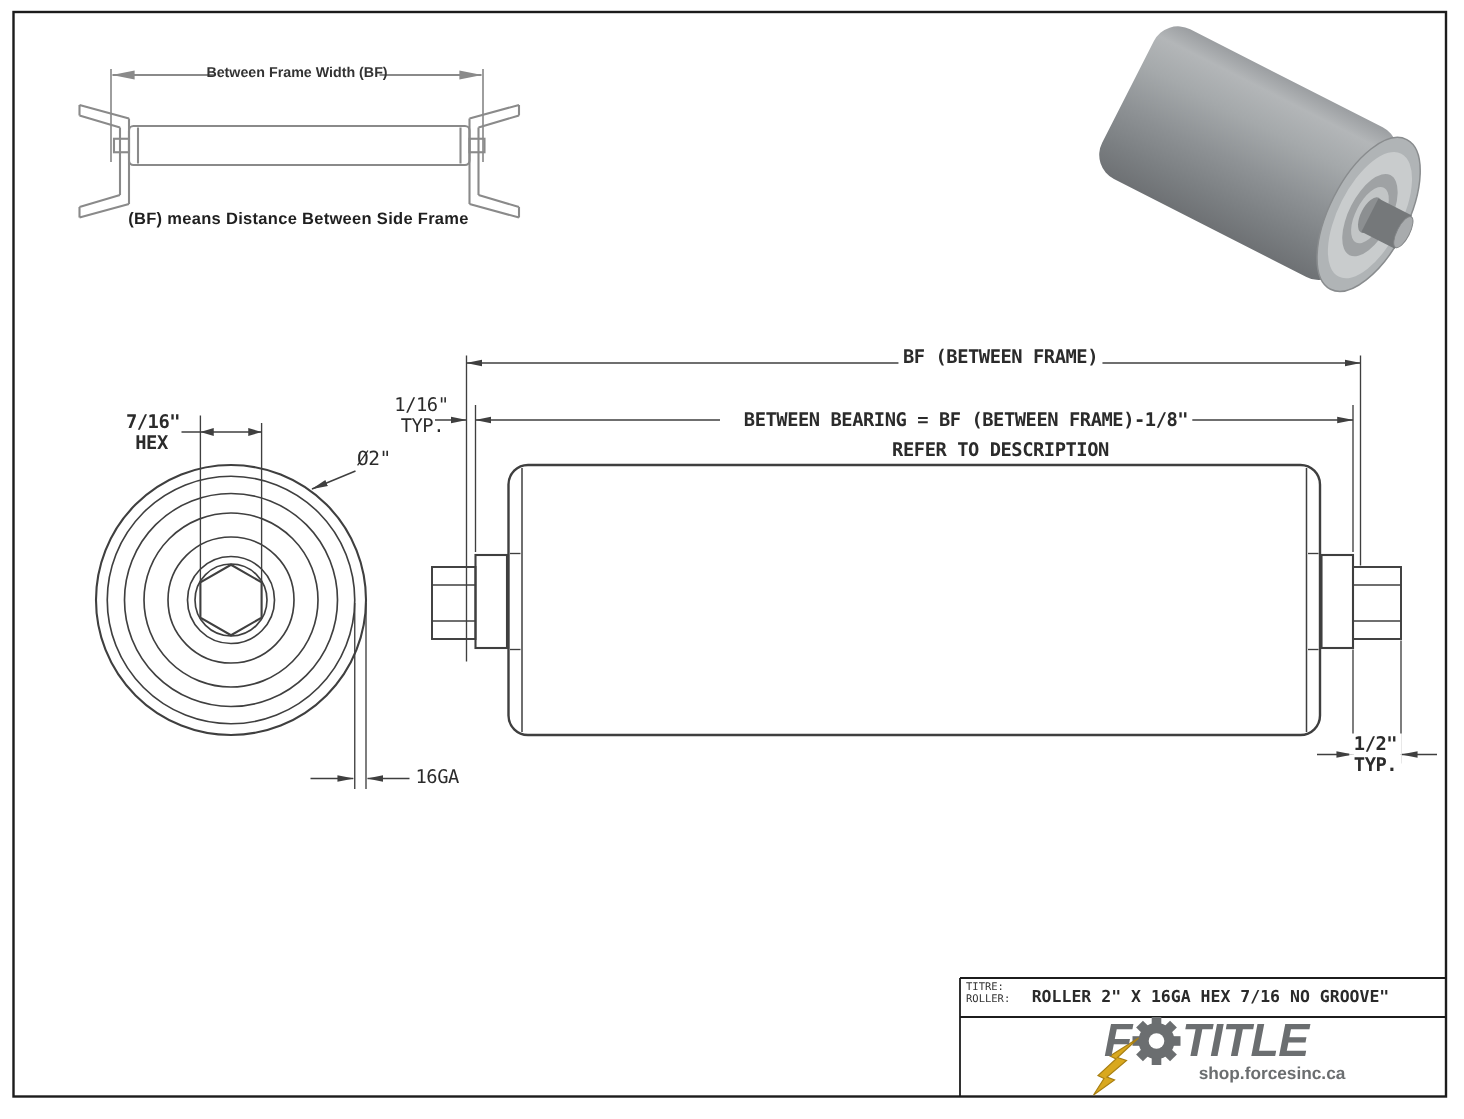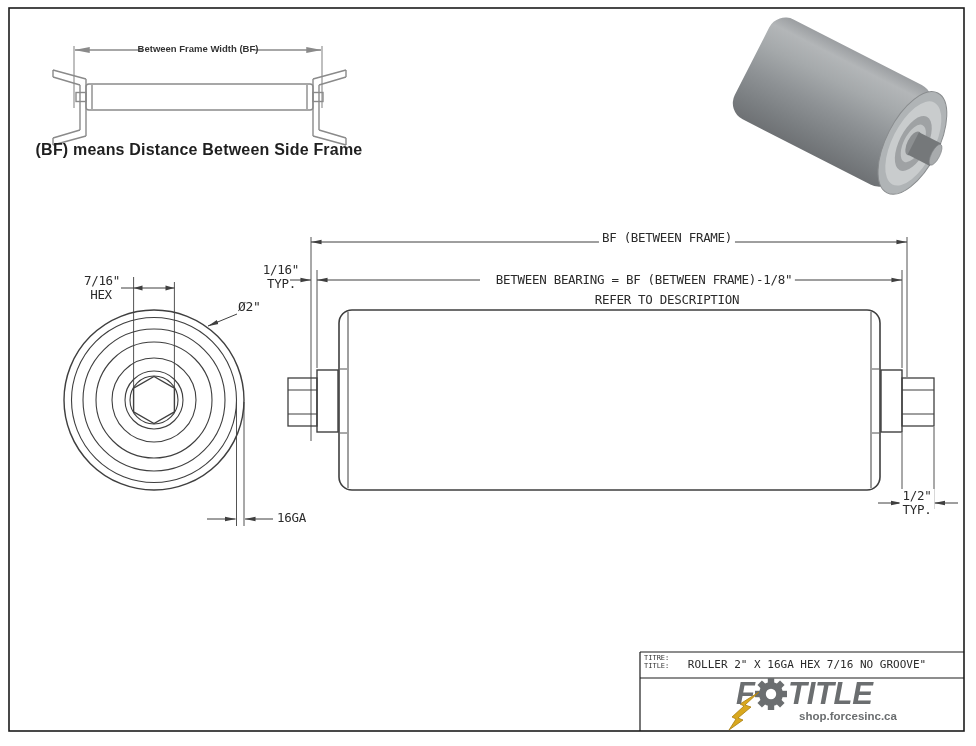--- a/index.html
+++ b/index.html
@@ -3,26 +3,26 @@
 <meta charset="utf-8">
 <style>
   html,body { margin:0; padding:0; background:#ffffff; }
   .page {
     position:relative; width:976px; height:746px; background:#ffffff;
     font-family:"DejaVu Sans Mono", monospace; overflow:hidden;padding-left:20px;
   }
   svg { position:absolute; left:0; top:0; }
   .lbl { position:absolute; line-height:1.08; white-space:pre; color:#2b2b2b;
          font-family:"DejaVu Sans Mono", monospace; font-size:12.5px; letter-spacing:-0.3px; }
-  .c  { transform:translateX(-50%); }
+  .c  { transform:translateX(-50%);font-weight:bold; }
   .r  { transform:translateX(-100%); }
   .bgw { background:#ffffff; padding:0 3px; }
   .sans { font-family:"Liberation Sans","DejaVu Sans",sans-serif; letter-spacing:0; }
   .expl-dim { font-size:9.5px; font-weight:bold; color:#333333; }
-  .expl-cap { font-size:16px; font-weight:bold; color:#1f1f1f; letter-spacing:0.2px; }
+  .expl-cap { font-size:11px; font-weight:bold; color:#1f1f1f; letter-spacing:0.2px; }
   .tiny { font-size:7px; letter-spacing:0; color:#333333; }
   .dtitle { font-size:11px; color:#2a2a2a; letter-spacing:0; }
   .brand { font-size:31px; font-weight:bold; font-style:italic; color:#6b6e70;
            font-family:"Liberation Sans","DejaVu Sans",sans-serif; }
   .site { font-size:11.5px; font-weight:bold; color:#6b6e70; }
 </style>
 </head>
 <body>
 
 <div class="page">
@@ -171,19 +171,19 @@
 
   <span class="lbl c bgw" style="left:667px; top:231px;">BF (BETWEEN FRAME)</span>
   <span class="lbl c" style="left:667px; top:246px;margin-top:47px;">REFER TO DESCRIPTION</span>
   <span class="lbl c bgw" style="left:644px; top:273px;">BETWEEN BEARING = BF (BETWEEN FRAME)-1/8"</span>
   <span class="lbl r" style="left:299px; top:263px;">1/16"</span>
   <span class="lbl r" style="left:296px; top:277px;">TYP.</span>
   <span class="lbl c bgw" style="left:917px; top:489px;">1/2"</span>
   <span class="lbl c bgw" style="left:917px; top:503px;">TYP.</span>
 
   <span class="lbl tiny" style="left:644px; top:655px;text-align:center;">TITRE:</span>
-  <span class="lbl tiny" style="left:644px; top:663px;">TITLE:</span>
+  <span class="lbl tiny" style="left:644px; top:663px;">ROLLER:</span>
   <span class="lbl dtitle c" style="left:807px; top:659px;">ROLLER 2" X 16GA HEX 7/16 NO GROOVE"</span>
   <span class="lbl brand" style="left:736px; top:677px;">F</span>
   <span class="lbl brand" style="left:788px; top:677px;">TITLE</span>
   <span class="lbl sans site c" style="left:806px; top:710px;margin-left:42px;">shop.forcesinc.ca</span>
 
 </div>
 
 </body></html>

